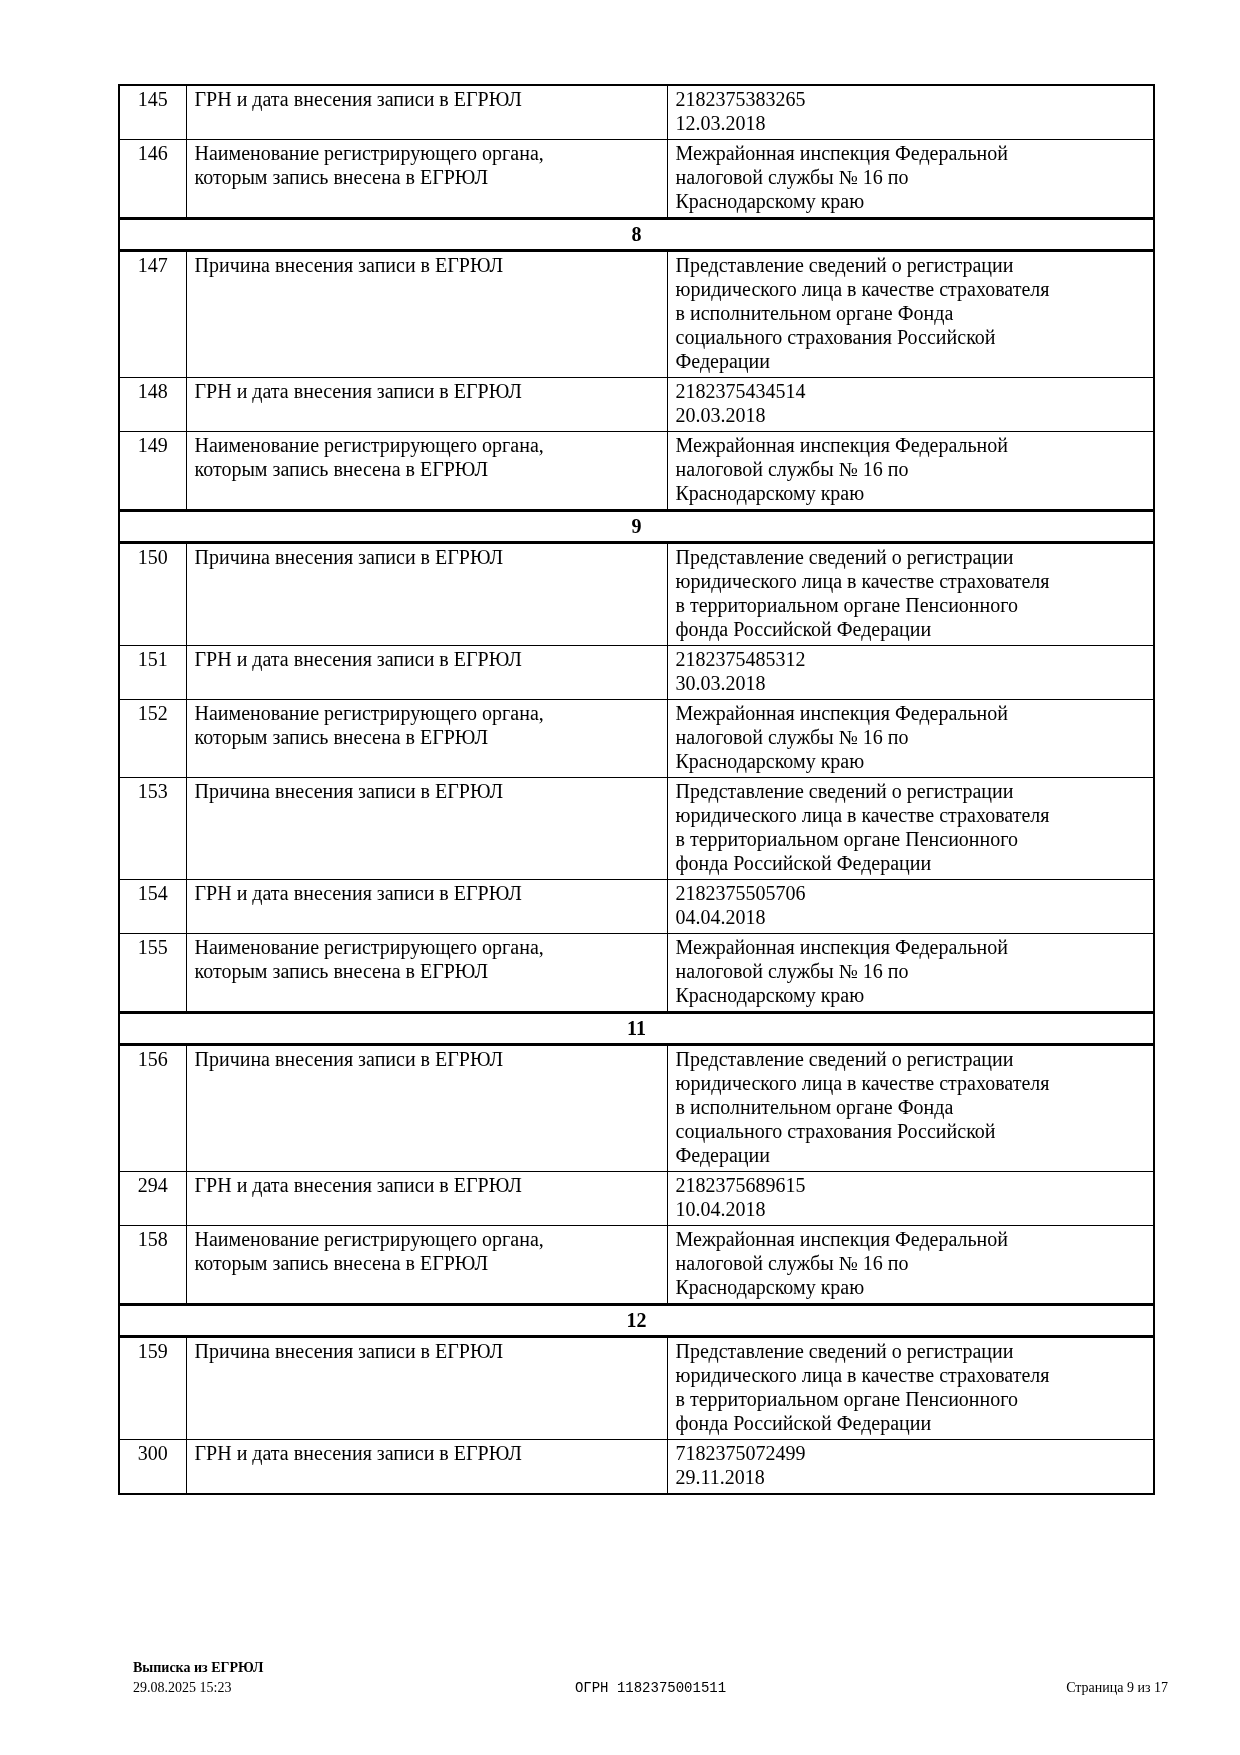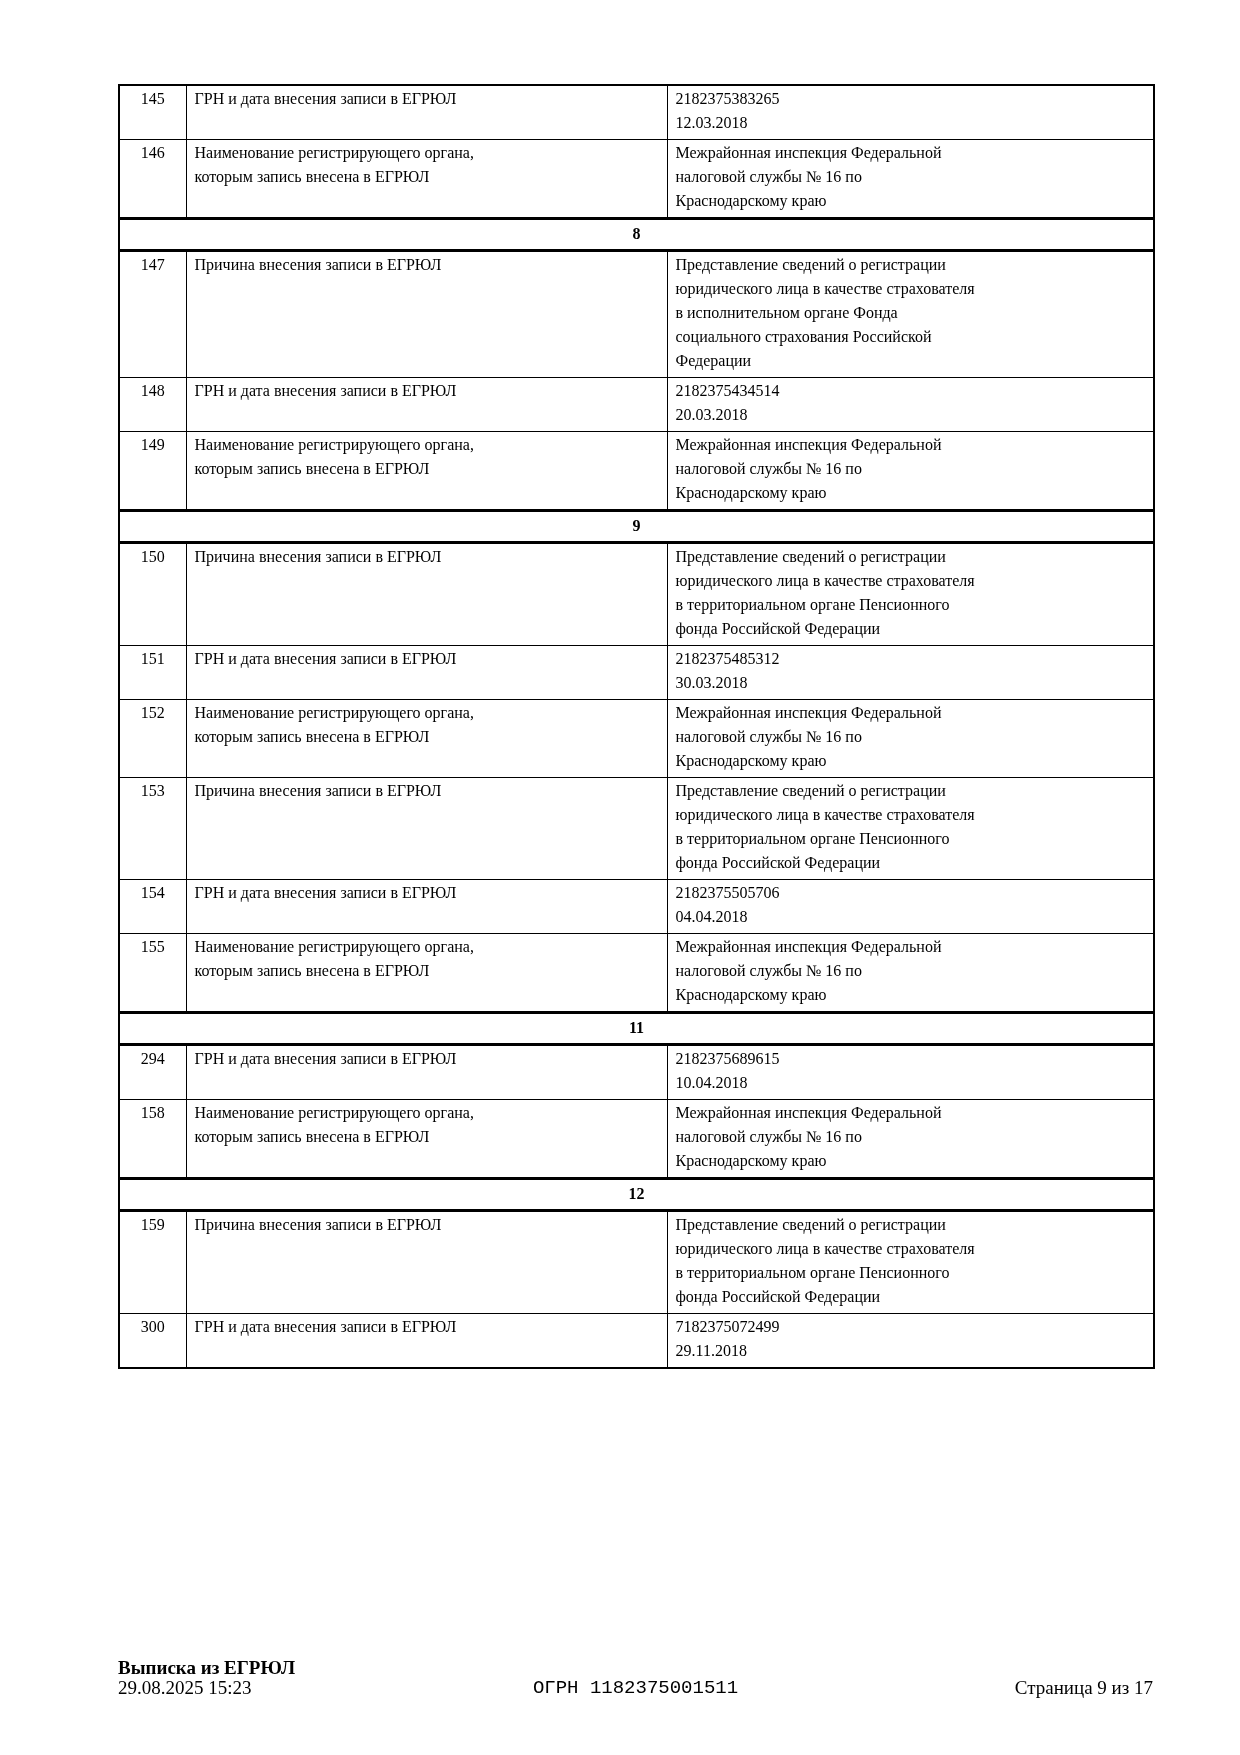--- a/index.html
+++ b/index.html
@@ -18,48 +18,48 @@
     position: absolute;
     left: 118px;
     top: 84px;
     width: 1035px;
     border-collapse: collapse;
     table-layout: fixed;
     border: 2px solid #000;
   }
   .doc-table td {
     border: 1.5px solid #000;
-    font-size: 16px;
+    font-size: 20px;
     line-height: 24px;
     vertical-align: top;
     padding: 1px 6px 4px 8px;
     white-space: pre-line;
     overflow: hidden;
   }
   .row-number-cell {
     text-align: center;
     padding: 1px 2px 4px 2px !important;
   }
   .section-cell {
     text-align: center;
     font-weight: bold;
     border-top: 3px solid #000 !important;
     border-bottom: 3px solid #000 !important;
     padding: 2px 0 3px 0 !important;
     white-space: nowrap !important;
   }
   .page-footer {
     position: absolute;
-    left: 118px;
+    left: 133px;
     top: 1658px;
     width: 1035px;
     display: grid;
     grid-template-columns: 1fr auto 1fr;
     align-items: end;
-    font-size: 19px;
+    font-size: 14px;
     line-height: 20px;
     gap: 24px;
   }
   .footer-doc-title {
     font-weight: bold;
   }
   .footer-center {
     text-align: center;
     font-family: Liberation Mono, monospace;
   }
@@ -159,20 +159,29 @@
       <tr>
         <td class="row-number-cell">155</td>
         <td class="field-name-cell">Наименование регистрирующего органа,
 которым запись внесена в ЕГРЮЛ</td>
         <td class="value-cell">Межрайонная инспекция Федеральной
 налоговой службы № 16 по
 Краснодарскому краю</td>
       </tr>
       <tr>
         <td colspan="3" class="section-cell">11</td>
+      </tr>
+      <tr>
+        <td class="row-number-cell">156</td>
+        <td class="field-name-cell">Причина внесения записи в ЕГРЮЛ</td>
+        <td class="value-cell">Представление сведений о регистрации
+юридического лица в качестве страхователя
+в исполнительном органе Фонда
+социального страхования Российской
+Федерации</td>
       </tr>
       <tr>
         <td class="row-number-cell">294</td>
         <td class="field-name-cell">ГРН и дата внесения записи в ЕГРЮЛ</td>
         <td class="value-cell">2182375689615
 10.04.2018</td>
       </tr>
       <tr>
         <td class="row-number-cell">158</td>
         <td class="field-name-cell">Наименование регистрирующего органа,

